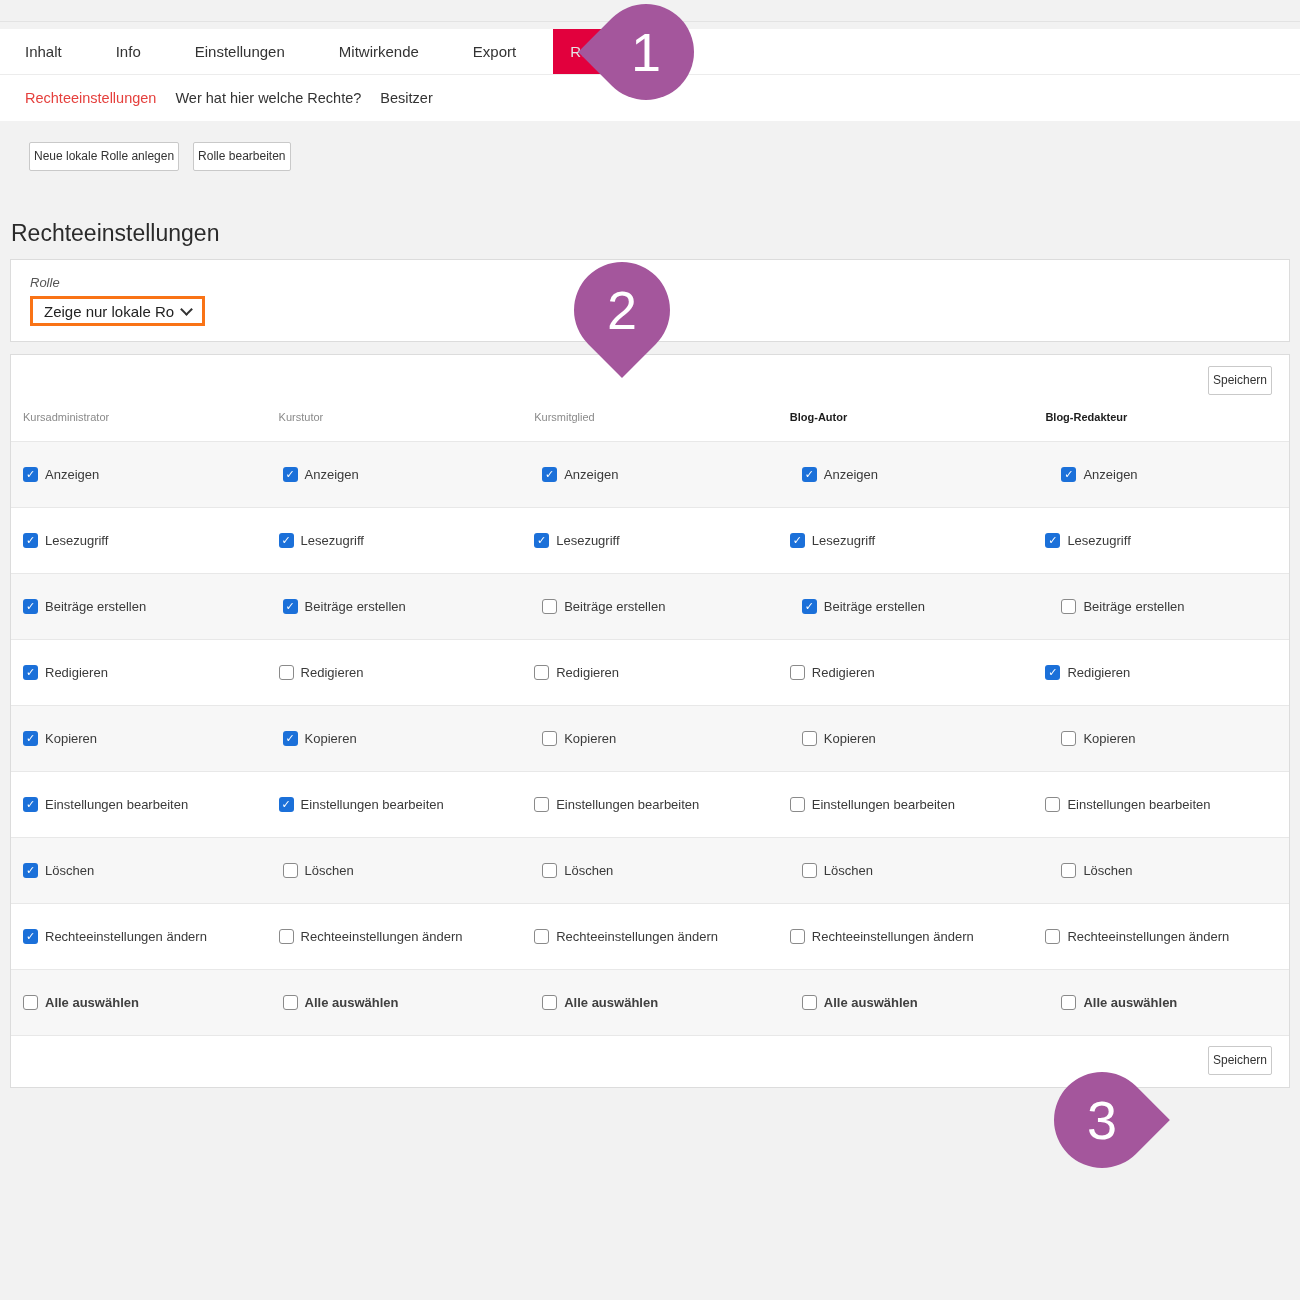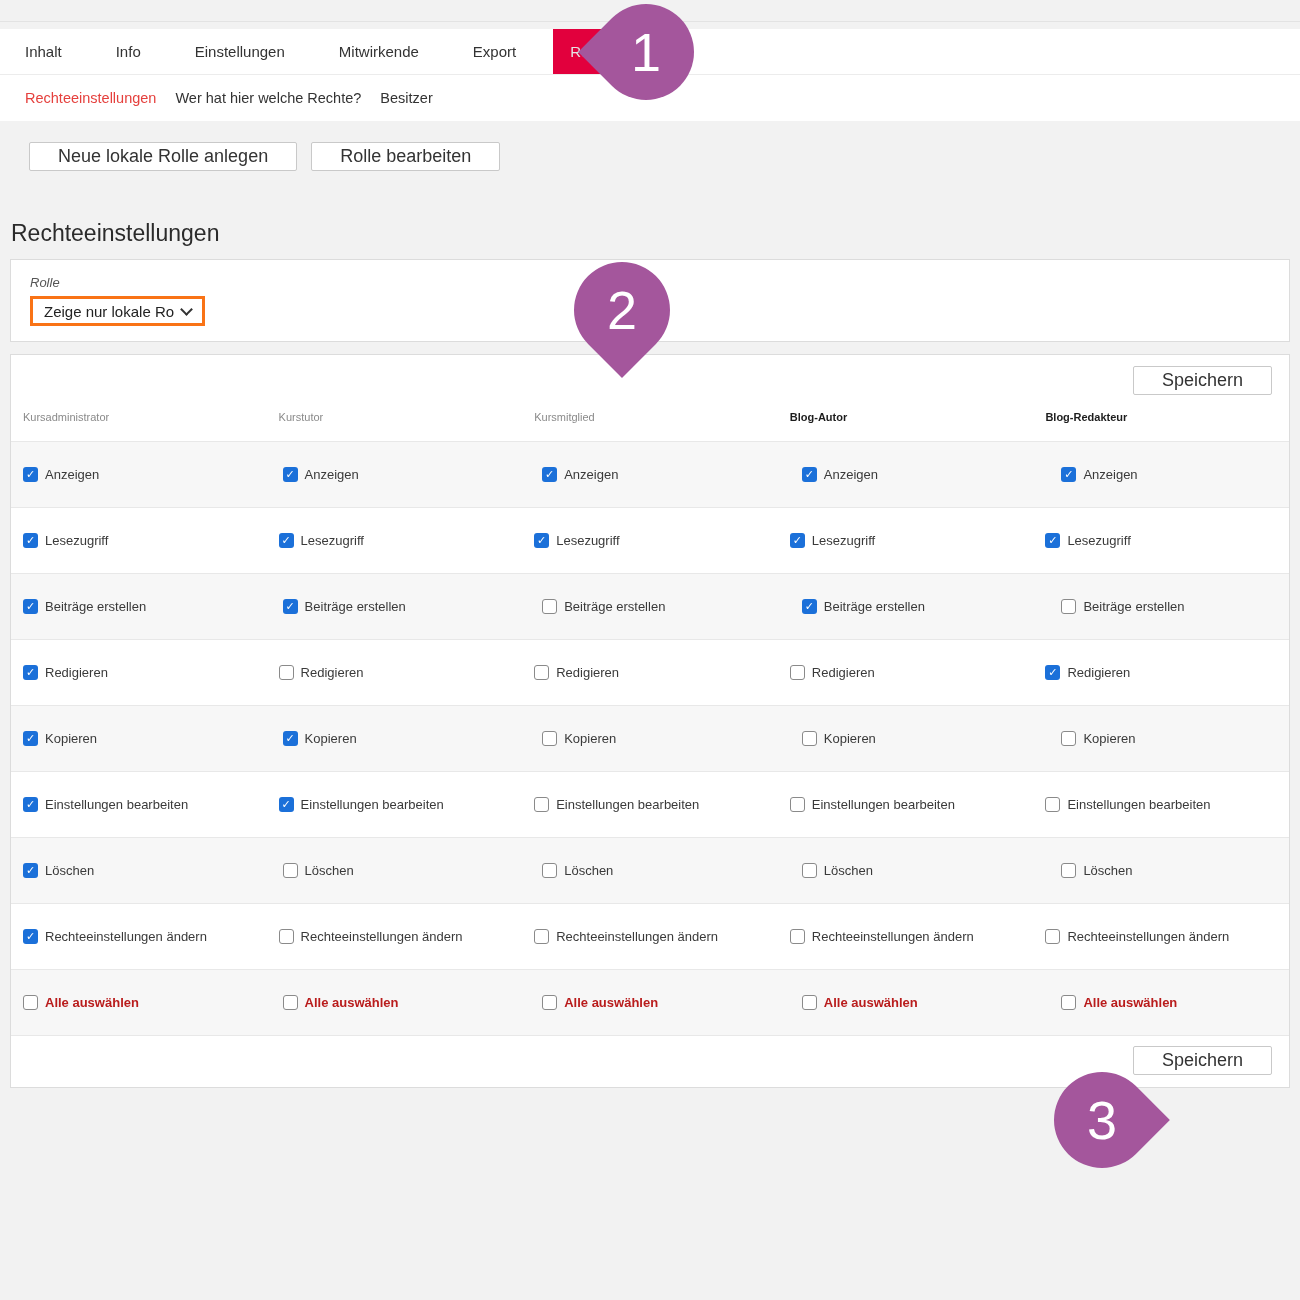--- a/index.html
+++ b/index.html
@@ -34,21 +34,21 @@
     background:#fff; height:46px;
     display:flex; align-items:center; padding-left:25px;
   }
   .sub-item { font-size:14.5px; color:#333; margin-right:19px; cursor:pointer; white-space:nowrap; }
   .sub-item.active { color:#e5403d; }
 
   
   .actions { margin:21px 0 0 29px; display:flex; gap:14px; }
   .btn {
     background:#fff; border:1px solid #c9c9c9; border-radius:2px;
-    font-size:18px; color:#333; padding:5px 28px;
+    font-size:12px; color:#333; padding:5px 4px;
     font-family:inherit; cursor:pointer; line-height:17px;
   }
 
   
   .page-heading {
     font-size:23px; font-weight:500; color:#2b2b2b;
     margin:49px 0 12px 11px; line-height:27px;
   }
 
   
@@ -85,21 +85,21 @@
   .cb { width:15px; height:15px; border-radius:3px; flex:0 0 auto; cursor:pointer; position:relative; }
   .cb.checked {
     background:#1b70d9;
     display:flex; align-items:center; justify-content:center;
   }
   .cb.checked::after {
     content:"\2713"; color:#fff; font-size:11px; font-weight:bold; line-height:1;
   }
   .cb.unchecked { background:#fff; border:1px solid #8a8a8a; }
   .perm-label { font-size:13px; color:#3a3a3a; }
-  .perm-row.bold .perm-label { font-weight:700; color:#b91c1c; }
+  .perm-row.bold .perm-label { font-weight:700; color:#404040; }
 
   .table-footer {
     display:flex; justify-content:flex-end;
     padding:10px 17px 12px; border-top:1px solid #e8e8e8;
   }
 
   
   .callout {
     position:absolute; width:96px; height:96px; background:#a4569c;
     display:flex; align-items:center; justify-content:center; z-index:20;

